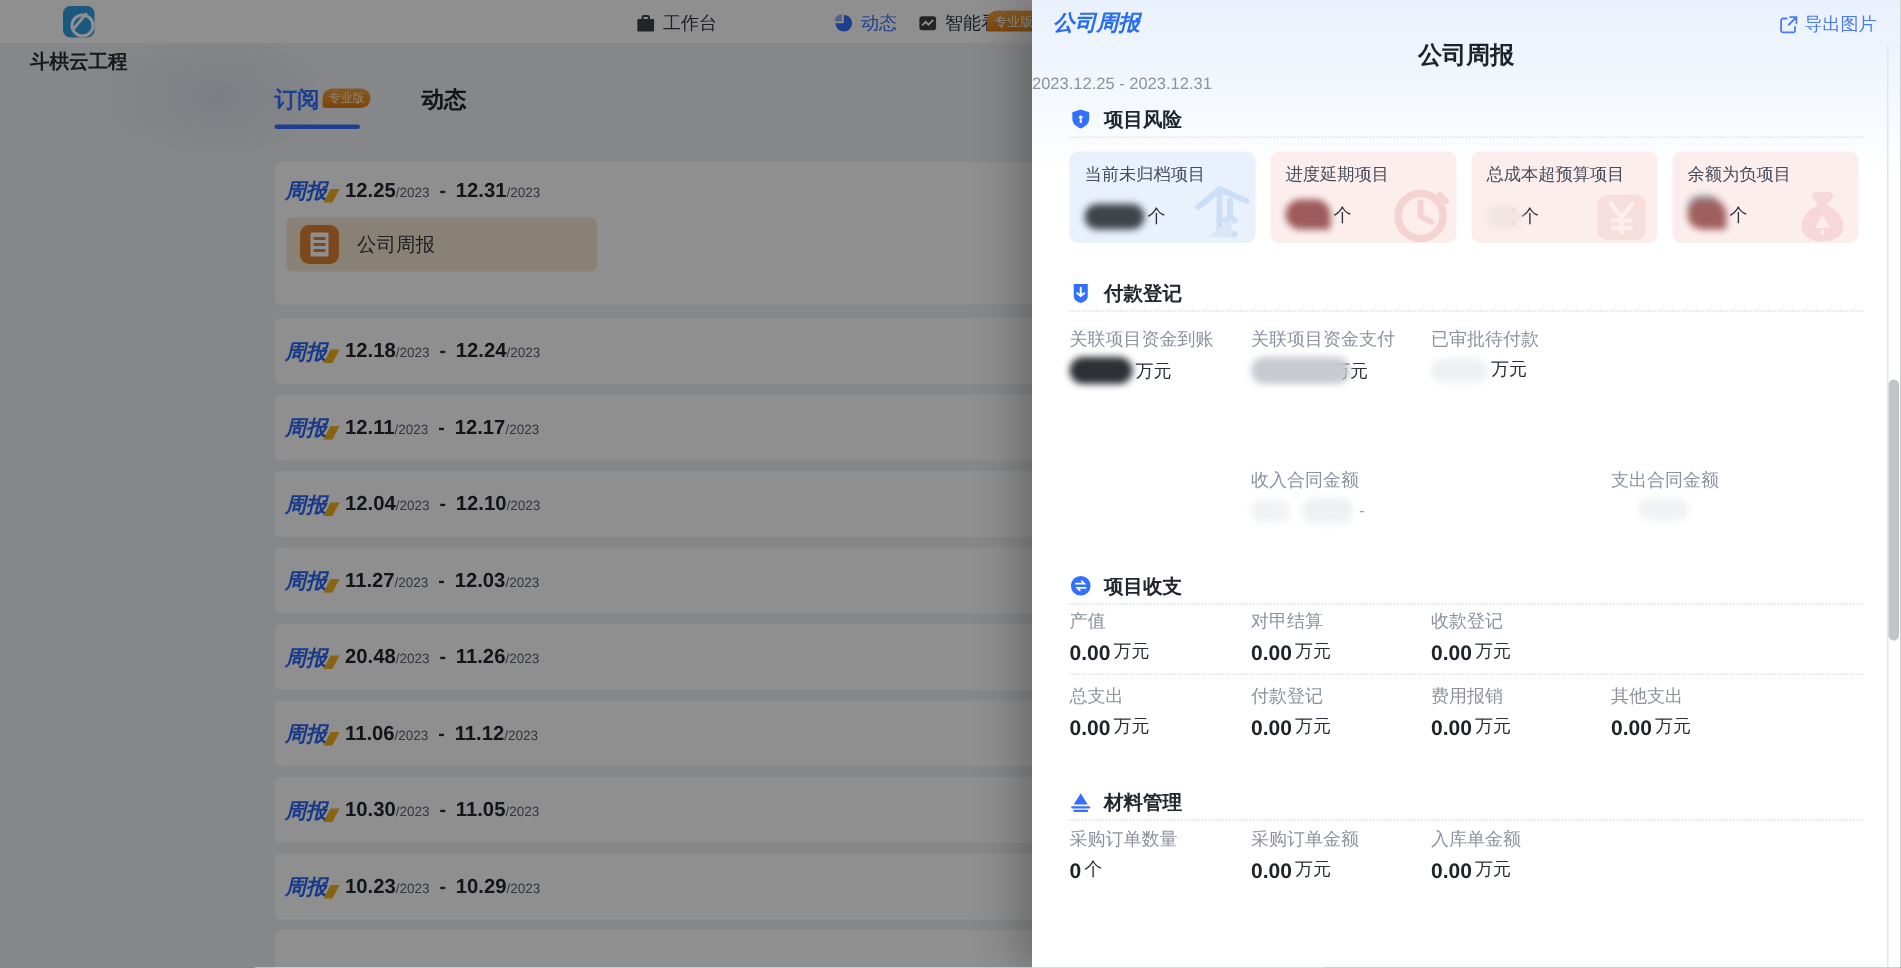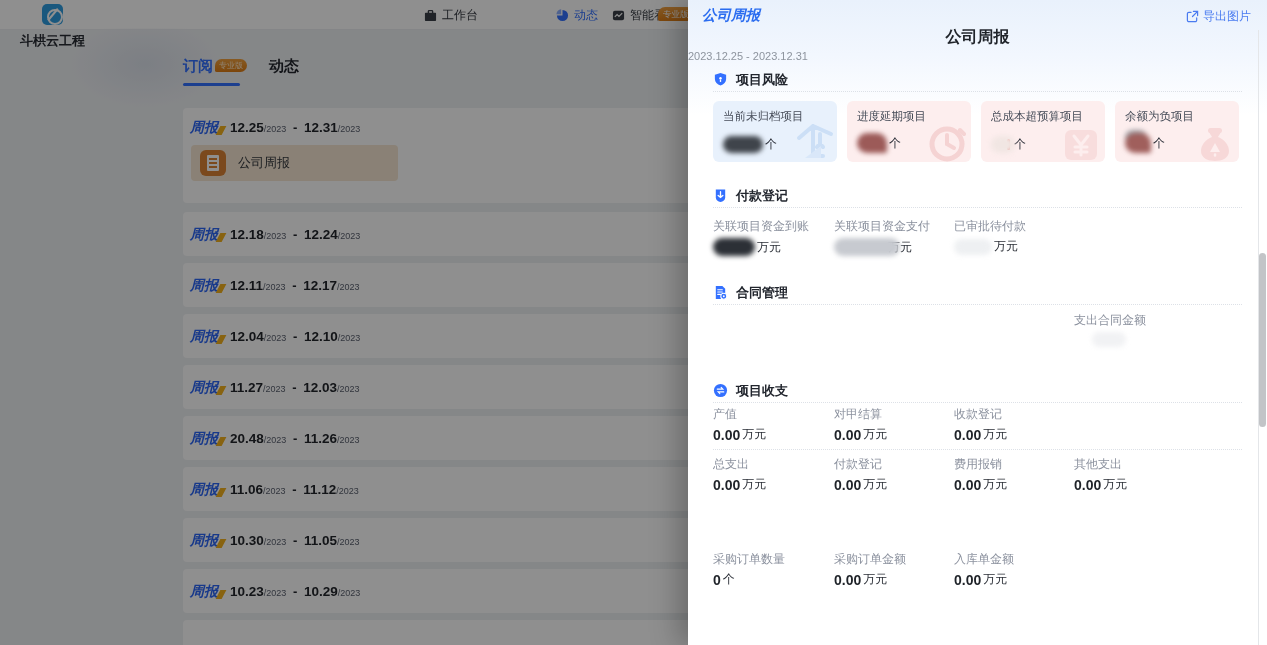--- a/index.html
+++ b/index.html
@@ -15,21 +15,21 @@
   .brand-logo:after { content:""; position:absolute; left:9.5px; top:3px; width:2px; height:15px; background:#fff; transform:rotate(40deg); }
   .brand-name { font-size:13px; font-weight:700; color:#272b33; }
   .nav-item { position:absolute; top:0; height:30px; display:flex; align-items:center; gap:5px; font-size:12px; color:#33373f; cursor:pointer; }
   .nav-item.active { color:#3370ff; }
   .nav-ico { width:13px; height:13px; display:inline-block; }
   .nav-badge { position:absolute; left:658px; top:7px; height:14px; padding:0 5px; background:linear-gradient(180deg,#f2a243,#e07f17); border-radius:8px 8px 8px 2px; color:#fff; font-size:8.5px; line-height:14px; white-space:nowrap; }
 
   
   #watermark { position:absolute; left:70px; top:28px; width:150px; height:80px;
     background:radial-gradient(ellipse at 50% 45%, rgba(215,222,233,.75), rgba(215,222,233,0) 70%); z-index:1; }
-  #tabs { position:absolute; left:183px; top:57px; z-index:2; display:flex; align-items:flex-start; gap:22px; }
+  #tabs { position:absolute; left:183px; top:57px; z-index:2; display:flex; align-items:flex-start; gap:34px; }
   .tab { font-size:15px; font-weight:700; color:#23262d; cursor:pointer; position:relative; padding-bottom:10px; }
   .tab.active { color:#3370ff; }
   .tab.active .tab-underline { content:""; position:absolute; left:0; bottom:0; width:57px; height:3px; border-radius:2px; background:#3370ff; }
   .tab-badge { display:inline-block; vertical-align:3px; margin-left:2px; height:13px; padding:0 4px; background:linear-gradient(180deg,#f0a03f,#dd7d15); border-radius:7px 7px 7px 2px; color:#ffe9c8; font-size:8px; line-height:13px; font-weight:400; }
 
   .card { position:absolute; left:183px; width:700px; background:#ffffff; border-radius:4px; z-index:2; }
   .row-line { display:flex; align-items:center; height:100%; padding-left:7px; }
   .wk-logo { position:relative; width:32px; height:17px; flex:0 0 32px; }
   .wk-logo .t { position:absolute; left:0; top:0; font-size:14px; line-height:17px; font-weight:900; font-style:italic; color:#2b66f6; letter-spacing:0; }
   .wk-logo .flash { position:absolute; right:-2px; bottom:1px; width:6px; height:9px; background:#f2b01e; transform:skewX(-28deg); }
@@ -314,28 +314,27 @@
         </div>
     </div>
     <div class="col c2" style="top:218px">
       <div class="stat-label">已审批待付款</div>
       <div class="stat-value">
           <span class="blob" style="width:38px;height:16px;background:#eef0f2"></span>
           <span class="stat-unit">万元</span>
         </div>
     </div>
 
-    <div class="sec-head" style="top:281px">
-      <svg class="sec-ico" viewBox="0 0 16 16">
-          <path d="M3 1h7l3 3v11H3V1z" fill="#3370ff"></path>
-          <path d="M5 5h5M5 7.5h5M5 10h3" stroke="#fff" stroke-width="1.1" stroke-linecap="round"></path>
-          <circle cx="11.5" cy="12" r="3.2" fill="#3370ff" stroke="#fff" stroke-width="1.1"></circle>
-          <circle cx="11.5" cy="12" r="1" fill="#fff"></circle>
-        </svg>
-      <span class="sec-title">合同管理</span>
+    <div class="col c1" style="top:312px">
+      <div class="stat-label">收入合同金额</div>
+      <div class="stat-value">
+          <span class="blob" style="width:26px;height:15px;background:#f1f2f4"></span>
+          <span class="blob" style="width:34px;height:17px;background:#eef0f2;margin-left:8px"></span>
+          <span style="font-size:11px;color:#9aa0ab;margin-left:4px;font-weight:400">-</span>
+        </div>
     </div>
     <div class="col c3" style="top:312px">
       <div class="stat-label">支出合同金额</div>
       <div class="stat-value">
           <span class="blob" style="width:34px;height:15px;background:#f1f2f4;margin-left:18px"></span>
         </div>
     </div>
 
     <div class="sec-head" style="top:379px">
       <svg class="sec-ico" viewBox="0 0 16 16">
@@ -388,20 +387,27 @@
         </div>
     </div>
     <div class="col c3" style="top:456px">
       <div class="stat-label">其他支出</div>
       <div class="stat-value">
           <span>0.00</span>
           <span class="stat-unit">万元</span>
         </div>
     </div>
 
+    <div class="sec-head" style="top:523px">
+      <svg class="sec-ico" viewBox="0 0 16 16">
+          <path d="M8 2l5 8H3l5-8z" fill="#3370ff"></path>
+          <path d="M2 12h12M3.5 14.5h9" stroke="#3370ff" stroke-width="1.6" stroke-linecap="round"></path>
+        </svg>
+      <span class="sec-title">材料管理</span>
+    </div>
     <div class="col c0" style="top:551px">
       <div class="stat-label">采购订单数量</div>
       <div class="stat-value">
           <span>0</span>
           <span class="stat-unit">个</span>
         </div>
     </div>
     <div class="col c1" style="top:551px">
       <div class="stat-label">采购订单金额</div>
       <div class="stat-value">

